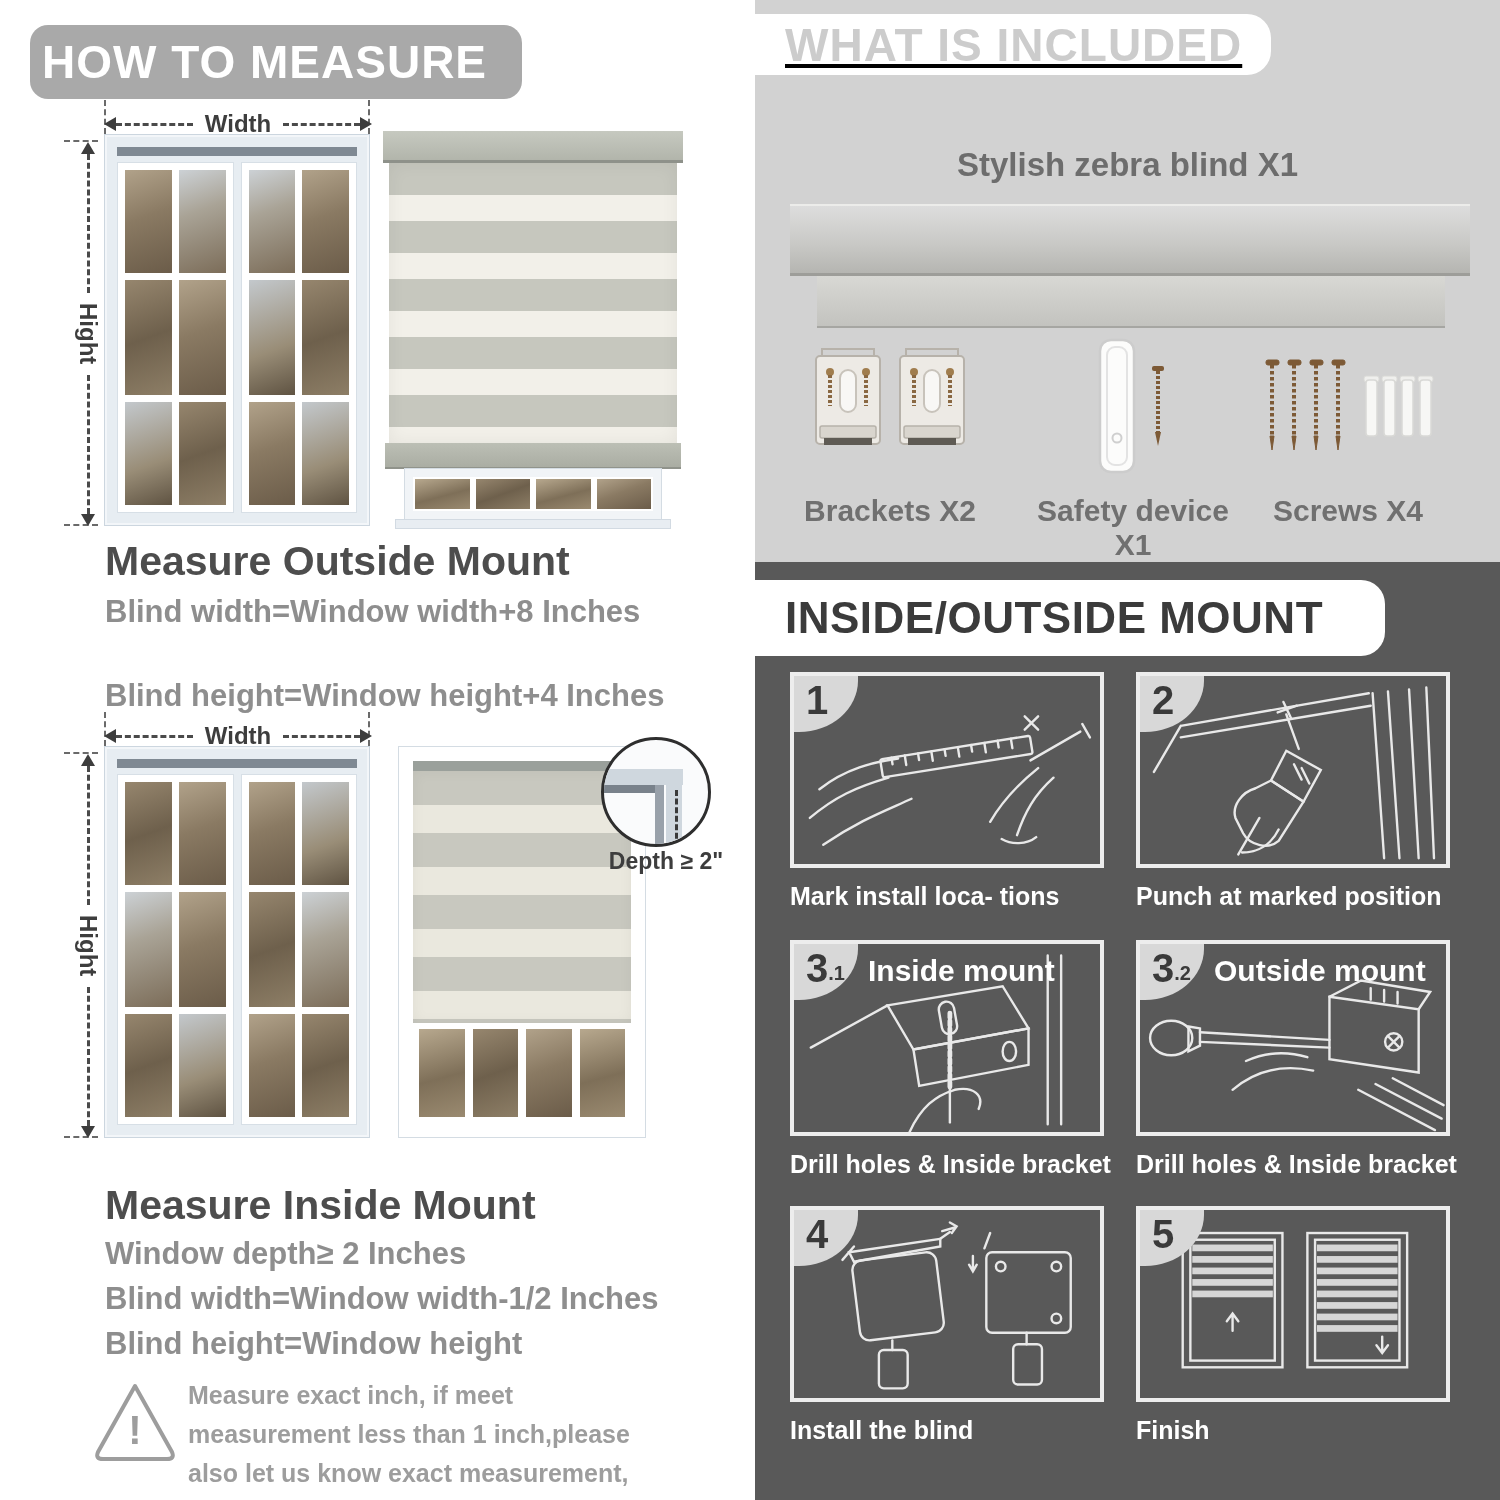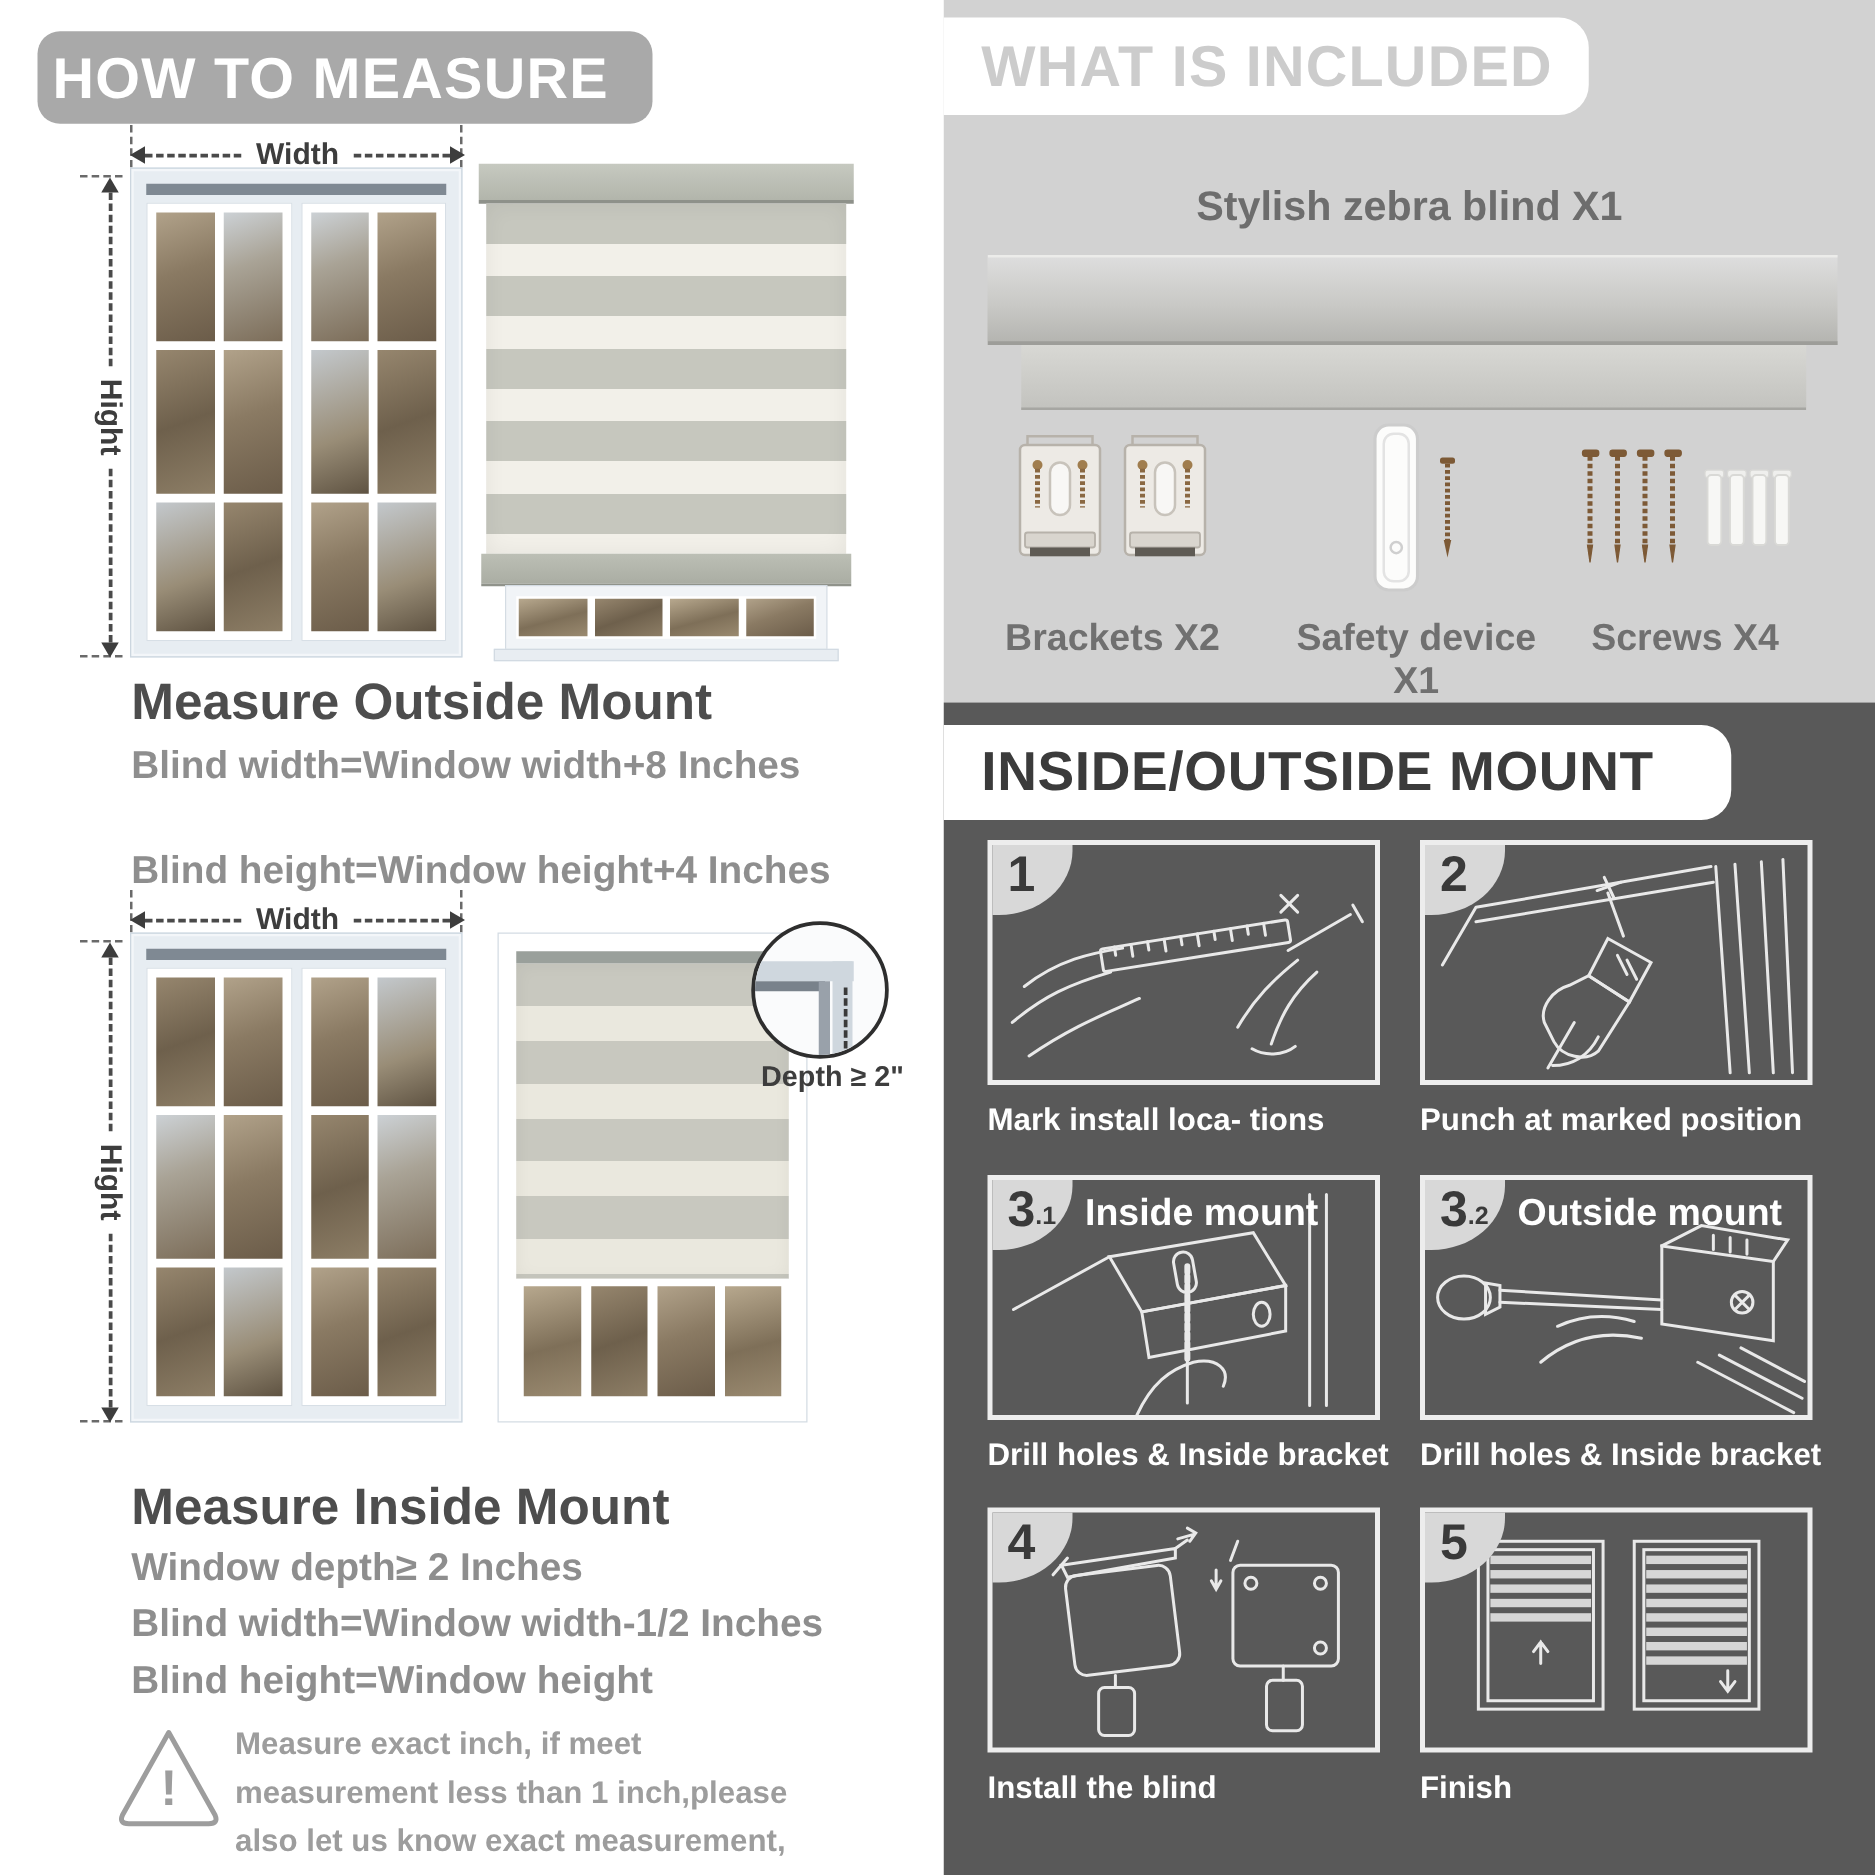--- a/index.html
+++ b/index.html
@@ -227,21 +227,21 @@
   <div class="abs" style="left:90px;top:1378px;width:90px;height:90px;">
     <svg viewBox="0 0 90 90" width="90" height="90">
       <path d="M45,8 L82,74 Q85,81 77,81 L13,81 Q5,81 8,74 Z" fill="none" stroke="#9d9d9d" stroke-width="4" stroke-linejoin="round"></path>
       <text x="45" y="66" text-anchor="middle" font-size="40" font-family="Liberation Sans, sans-serif" font-weight="bold" fill="#9d9d9d">!</text>
     </svg>
   </div>
   <div class="abs warn-text" style="left:188px;top:1376px;width:470px;">Measure exact inch, if meet measurement less than 1 inch,please also let us know exact measurement, please do not leave it</div>
 
   <div class="abs right-light" style="left:755px;top:0;width:745px;height:562px;"></div>
 
-  <div class="abs pill pill-white-left" style="left:755px;top:14px;width:516px;height:78px;">
+  <div class="abs pill pill-white-left" style="left:755px;top:14px;width:516px;height:61px;text-decoration:underline;">
     <span class="txt-included">WHAT IS INCLUDED</span>
   </div>
 
   <div class="abs prod-lbl" style="left:755px;top:146px;width:745px;">Stylish zebra blind X1</div>
 
   <div class="abs rail-top" style="left:790px;top:204px;width:680px;height:72px;"></div>
   <div class="abs rail-bot" style="left:817px;top:276px;width:628px;height:52px;"></div>
 
   <svg class="abs" style="left:810px;top:342px;" width="160" height="136" viewBox="0 0 160 136">
     <g>

